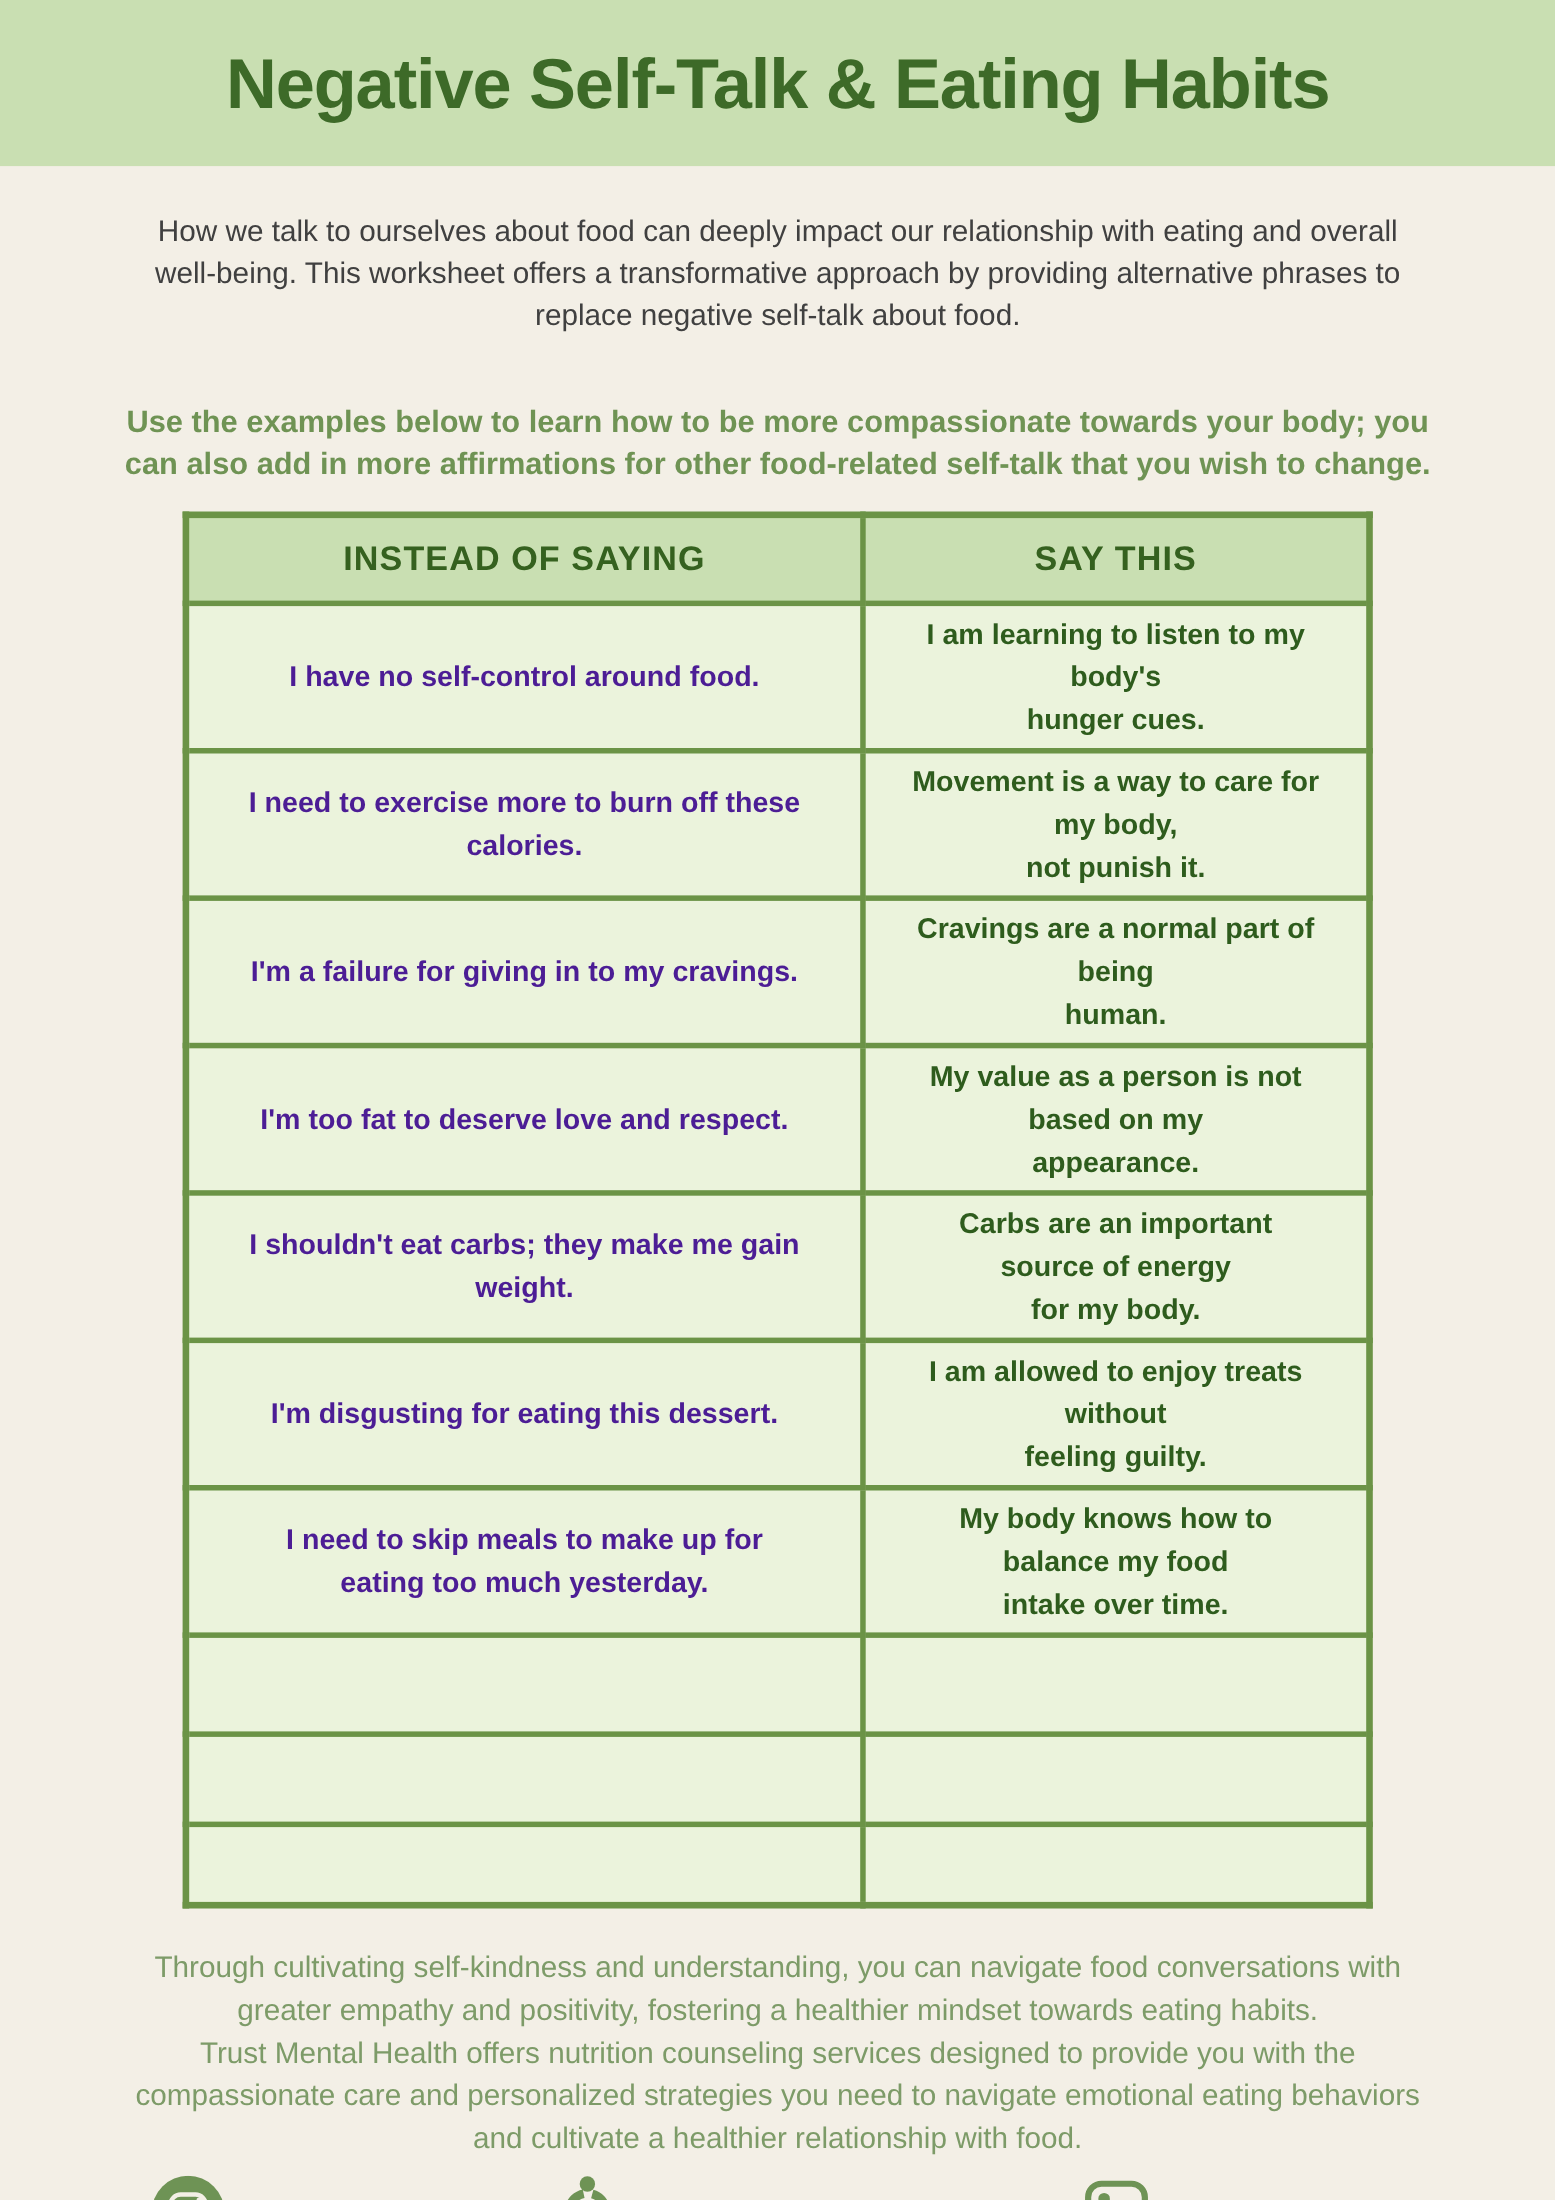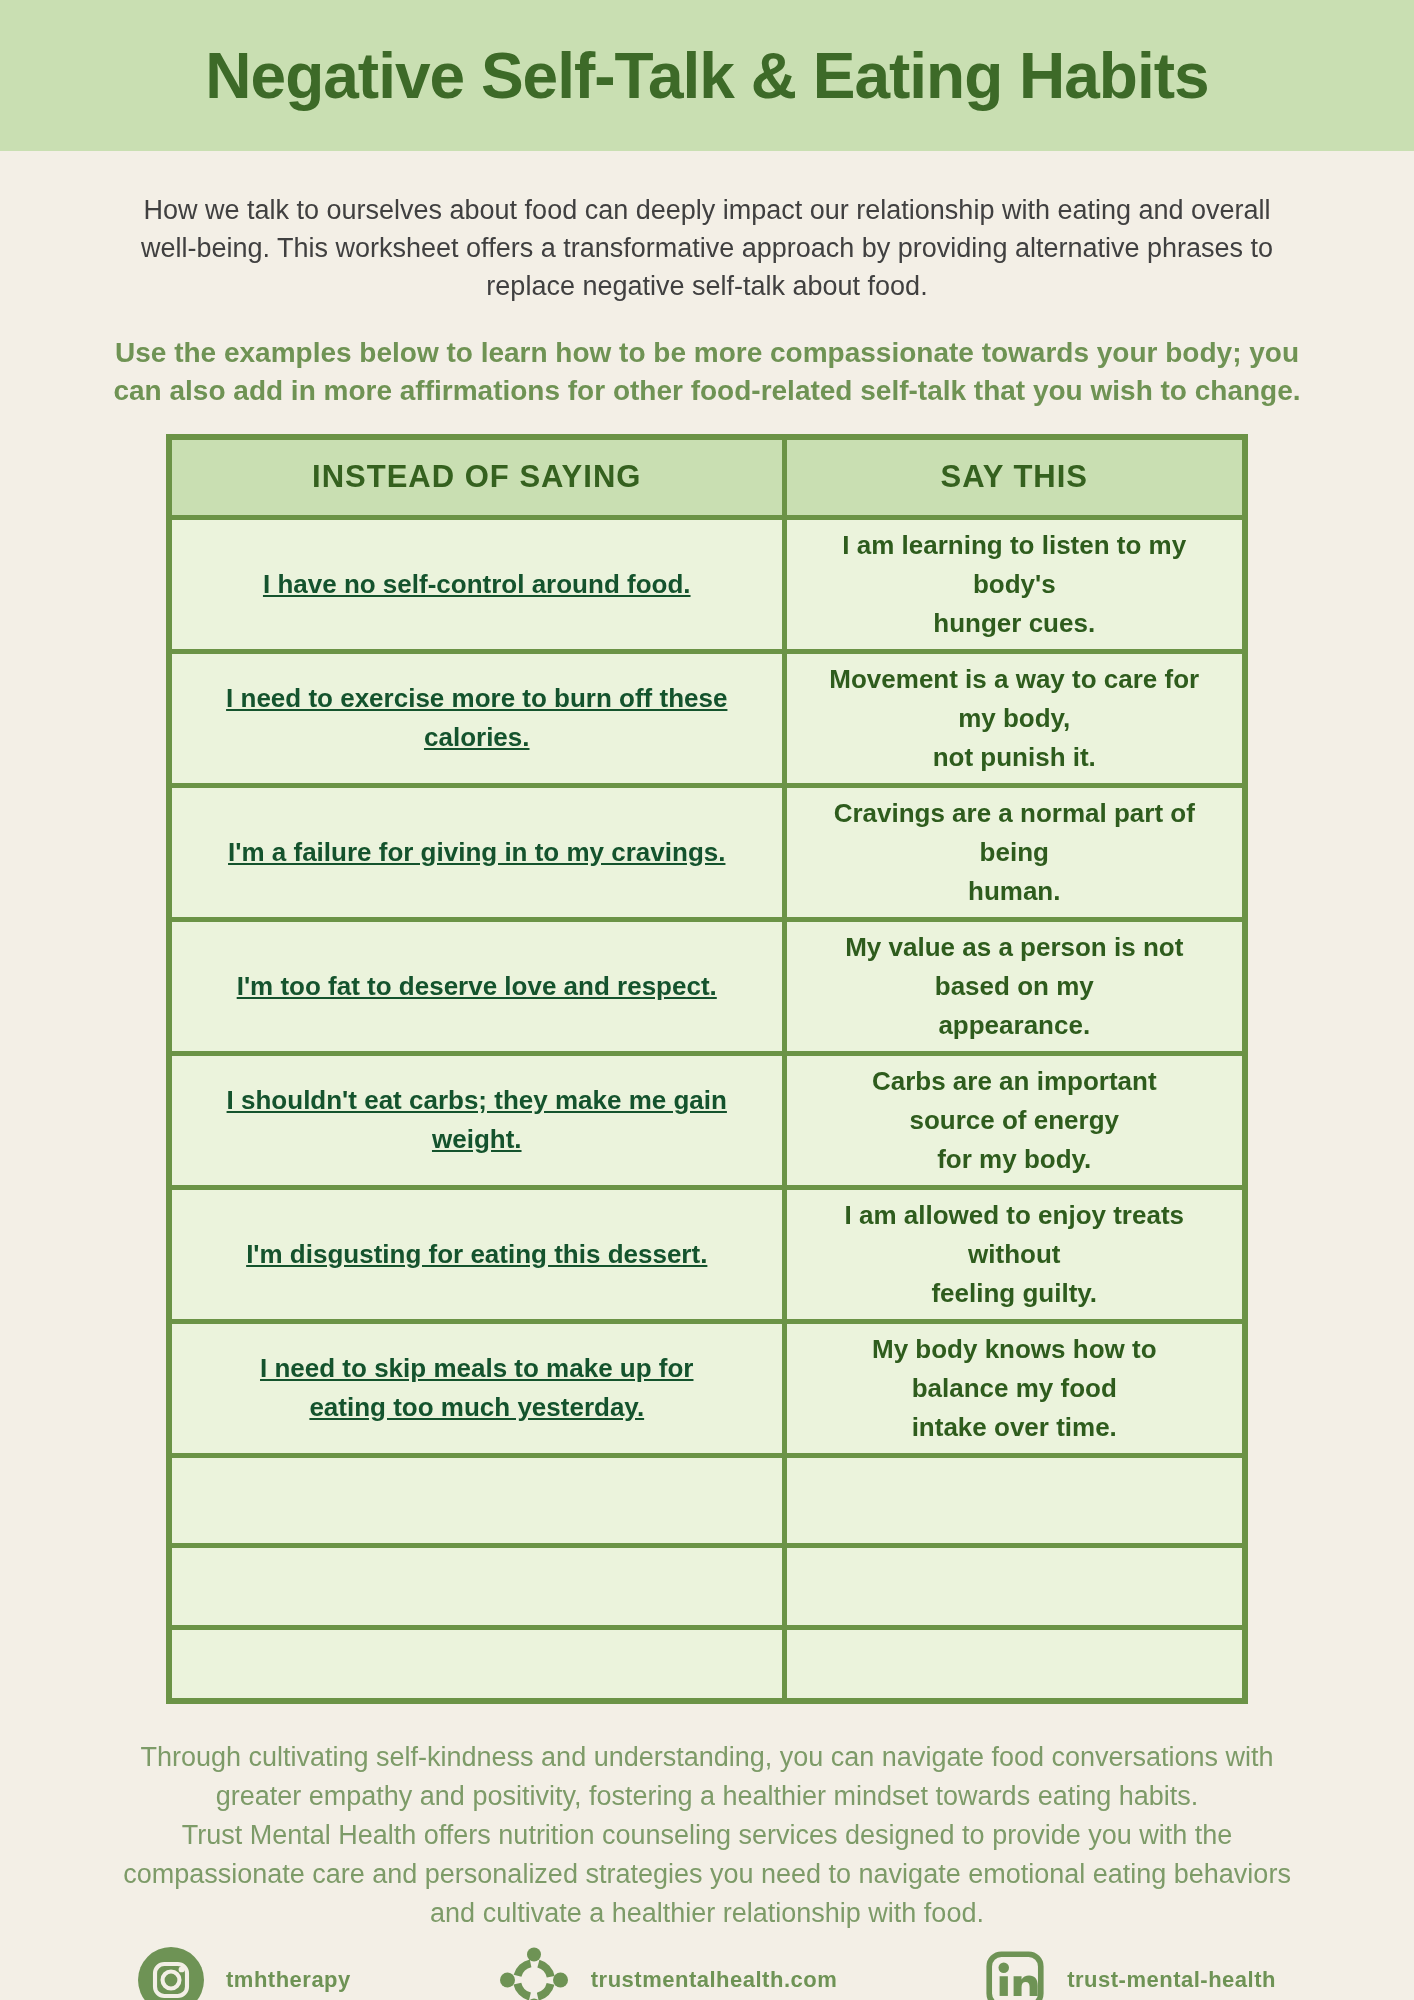--- a/index.html
+++ b/index.html
@@ -21,21 +21,21 @@
     margin:0; font-size:64px; font-weight:bold;
     color:#3d6a28; letter-spacing:-1px;
   }
 
   
   .intro {
     margin:40px 50px 0; text-align:center;
     font-size:27px; line-height:38px; color:#404040;
   }
   .instruction {
-    margin:29px 30px 0; text-align:center;
+    margin:60px 30px 0; text-align:center;
     font-size:28px; line-height:38px; color:#6f9354; font-weight:bold;
   }
 
   
   table.selftalk {
     border-collapse:collapse; table-layout:fixed;
     width:1082px; margin:24px auto 0;
     border:6px solid #6b9346;
   }
   .selftalk th, .selftalk td {
@@ -45,21 +45,21 @@
   }
   .selftalk th {
     height:80px; background:#c9dfb2;
     font-size:31px; letter-spacing:1px; color:#35611f;
   }
   .selftalk th.col-instead { width:615px; }
   .selftalk td {
     height:112px; background:#ebf3dc;
     font-size:26px; line-height:39px; font-weight:bold;
   }
-  .selftalk td.instead { color:#14532d;text-decoration:underline; }
+  .selftalk td.instead { color:#4c1d95; }
   .selftalk td.say     { color:#2e5c1d; }
   .selftalk tr.empty-a td { height:90px; }
   .selftalk tr.empty-b td { height:82px; }
   .selftalk tr.empty-c td { height:74px; }
 
   
   .outro {
     margin:34px 50px 0; text-align:center;
     font-size:27px; line-height:39px; color:#7d9b68;
   }

